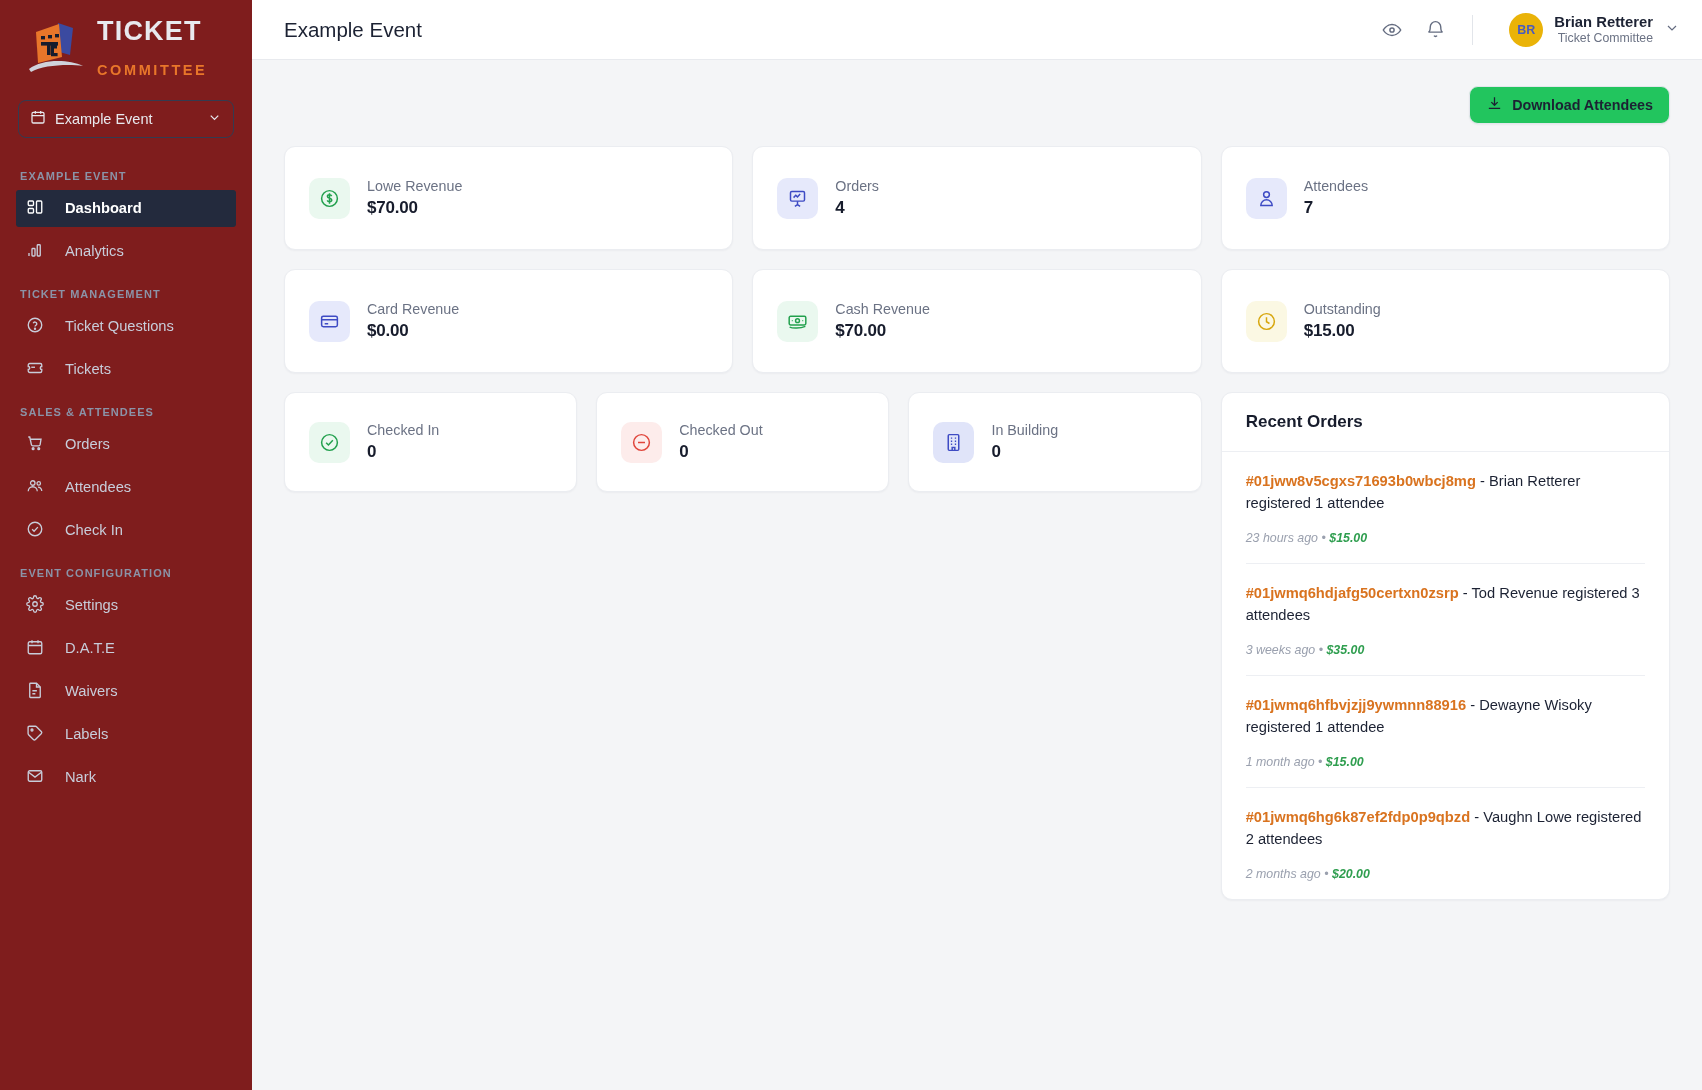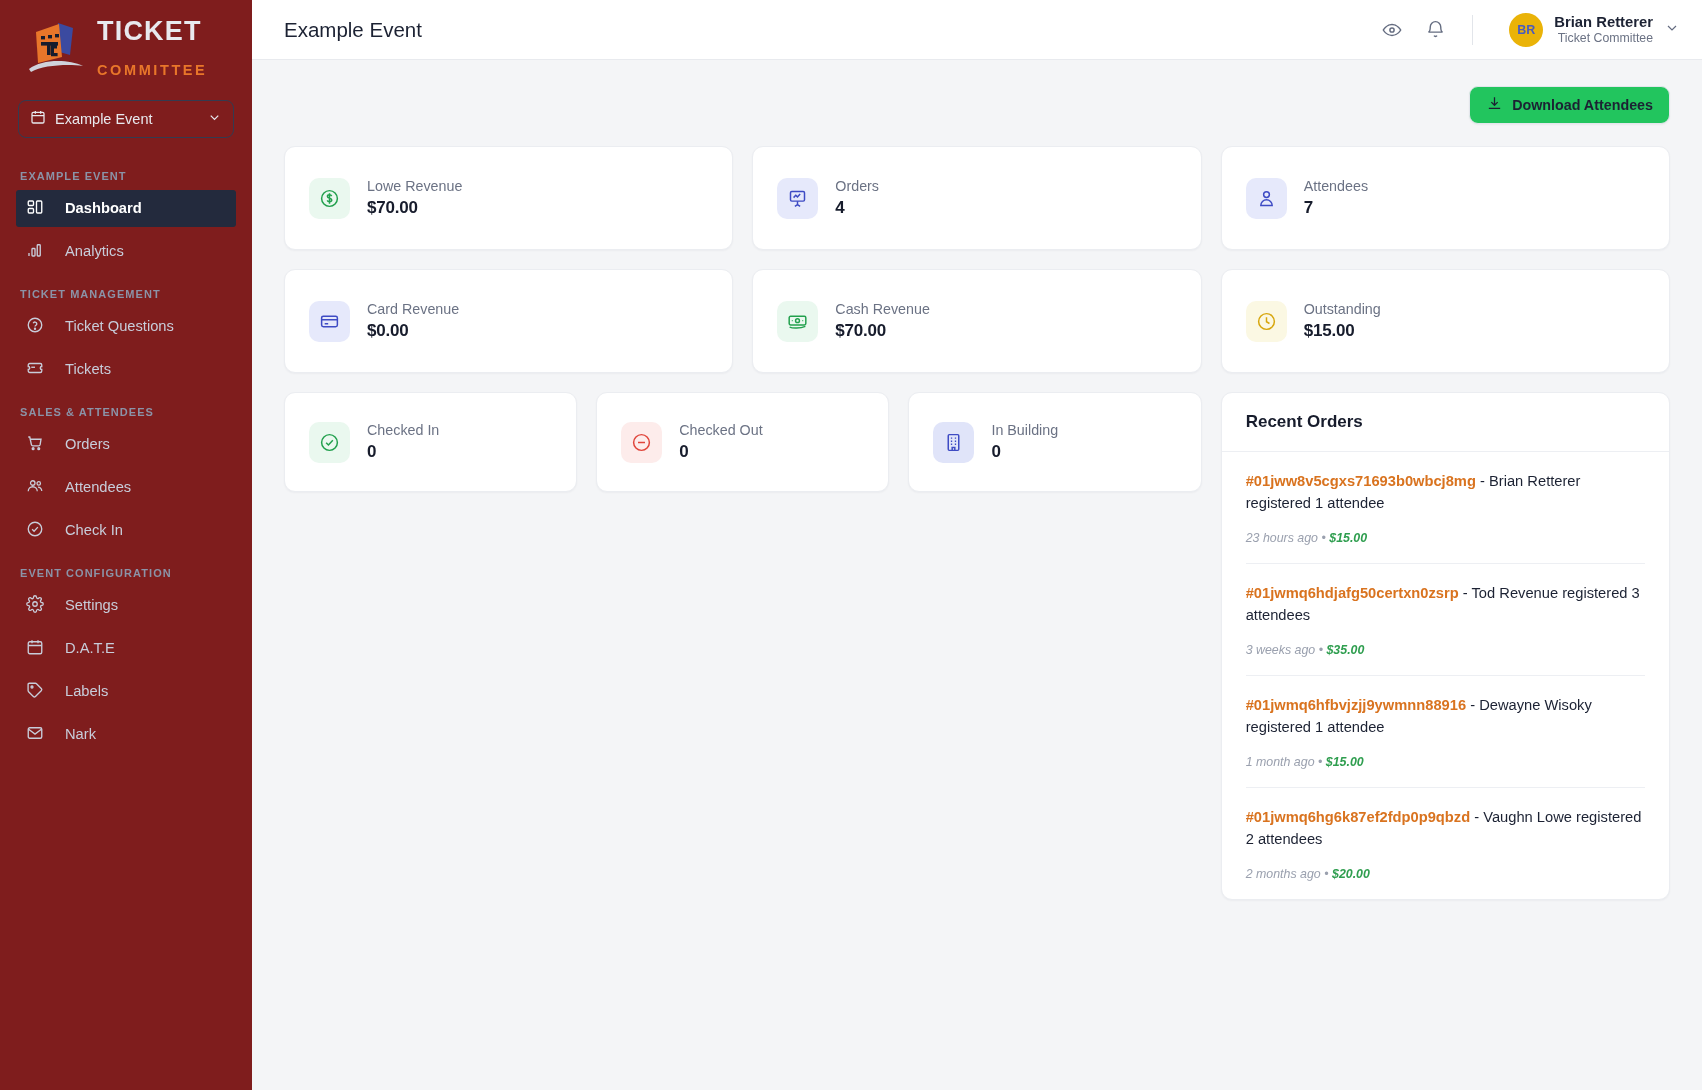--- a/index.html
+++ b/index.html
@@ -258,20 +258,29 @@
           <svg width="18" height="18" viewBox="0 0 24 24" fill="none" stroke="currentColor" stroke-width="1.8">
             <rect x="3" y="5" width="18" height="16" rx="2"></rect>
               <path d="M3 10h18M8 3v4M16 3v4"></path>
           </svg>
         </span>
         <span>D.A.T.E</span>
       </div>
       <div class="nav-item">
         <span>
           <svg width="18" height="18" viewBox="0 0 24 24" fill="none" stroke="currentColor" stroke-width="1.8">
+            <path d="M6 3h8l5 5v13a1 1 0 01-1 1H6a1 1 0 01-1-1V4a1 1 0 011-1z"></path>
+              <path d="M14 3v5h5M8.5 13h6M8.5 17h4"></path>
+          </svg>
+        </span>
+        <span>Waivers</span>
+      </div>
+      <div class="nav-item">
+        <span>
+          <svg width="18" height="18" viewBox="0 0 24 24" fill="none" stroke="currentColor" stroke-width="1.8">
             <path d="M20.6 12.6l-8 8a2 2 0 01-2.8 0l-6.4-6.4a2 2 0 01-.6-1.4V4.6A1.6 1.6 0 014.4 3h8.2a2 2 0 011.4.6l6.6 6.6a2 2 0 010 2.4z"></path>
             <circle cx="8" cy="8" r="1.3"></circle>
           </svg>
         </span>
         <span>Labels</span>
       </div>
       <div class="nav-item">
         <span>
           <svg width="18" height="18" viewBox="0 0 24 24" fill="none" stroke="currentColor" stroke-width="1.8">
             <rect x="3" y="5" width="18" height="14" rx="2"></rect>

